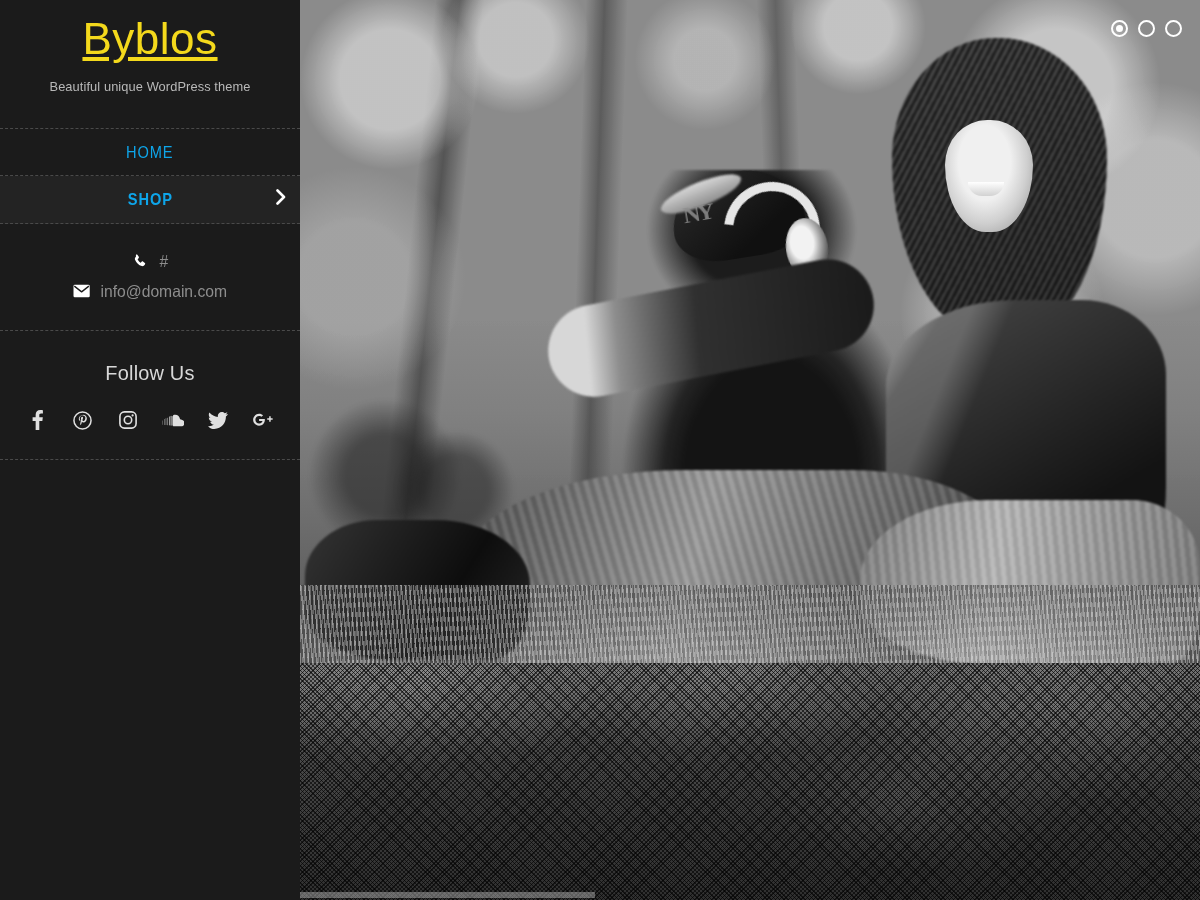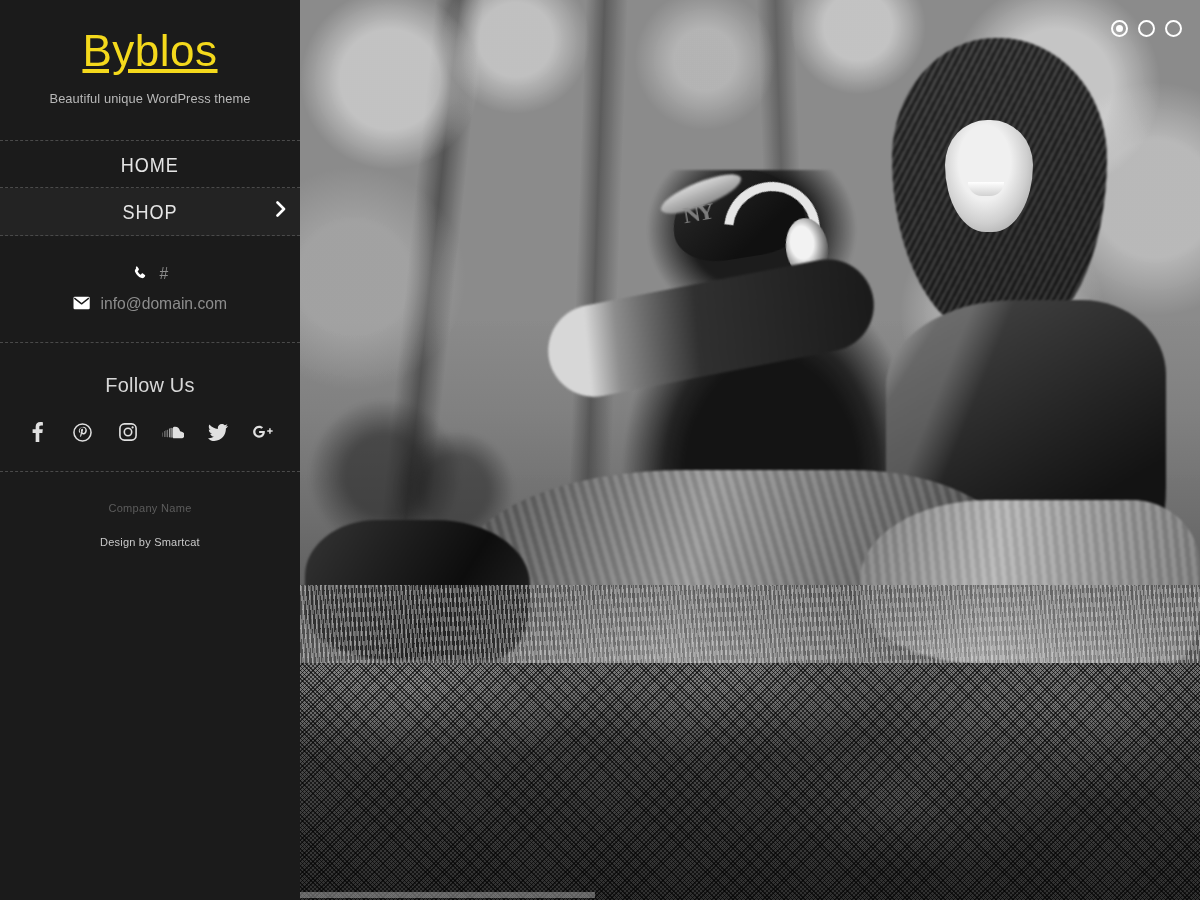--- a/index.html
+++ b/index.html
@@ -25,21 +25,21 @@
   #sidebar {
     position: relative;
     width: 300px;
     height: 900px;
     flex: 0 0 300px;
     background: #1b1b1b;
     text-align: center;
     overflow: hidden;
   }
 
-  .brand-block { padding-top: 28px; }
+  .brand-block { padding-top: 16px; }
 
   .site-title {
     font-family: "Liberation Sans Narrow", "Liberation Sans", sans-serif;
     font-size: 44px;
     font-weight: 400;
     letter-spacing: 0.5px;
     color: #f4d91c;
     line-height: 1.05;
     transform: scaleX(0.88);
   }
@@ -55,34 +55,34 @@
 
   
   #main-nav { margin-top: 34px; }
 
   .nav-item {
     position: relative;
     display: block;
     height: 48px;
     line-height: 48px;
     border-bottom: 1px dashed #4a4a4a;
-    color: #e5e5e5;
-    font-size: 21px;
+    color: #0ea5e9;
+    font-size: 17px;
     letter-spacing: 1.1px;
     text-decoration: none;
     cursor: pointer;
     transform: none;
   }
   .nav-item .nav-label {
     display: inline-block;
     transform: scaleX(0.86);
     transform-origin: center;
   }
   .nav-item:first-child { border-top: 1px dashed #4a4a4a; }
-  .nav-item.is-active { background: #232323; }
+  .nav-item.is-active { background: #232323; font-weight: bold; }
 
   .nav-chevron {
     position: absolute;
     right: 14px;
     top: 0;
     line-height: 48px;
     font-size: 17px;
     font-weight: bold;
     color: #ffffff;
   }
@@ -614,24 +614,20 @@
         <a class="social-link" href="#">
           <svg width="24" height="16" viewBox="0 0 26 17" aria-hidden="true">
             <path fill="currentColor" d="M8.4 7.3v2.4h4c-.2 1-1.2 3-4 3-2.4 0-4.4-2-4.4-4.5S6 3.7 8.4 3.7c1.4 0 2.3.6 2.8 1.1l1.9-1.8C11.9 1.9 10.3 1.2 8.4 1.2 4.5 1.2 1.3 4.4 1.3 8.2s3.2 7 7.1 7c4.1 0 6.8-2.9 6.8-6.9 0-.5 0-.8-.1-1.1H8.4z"></path>
             <path fill="currentColor" d="M22.1 6.5V4.2h-1.8v2.3H18v1.8h2.3v2.3h1.8V8.3h2.3V6.5z"></path>
           </svg>
         </a>
 
       </div>
     </div>
 
-    <div id="sidebar-footer">
-      <span class="company-name">Company Name</span>
-      <span class="design-by">Design by Smartcat</span>
-    </div>
 
   </aside>
 
   <main id="main">
 
     <section id="hero">
       <div class="photo"></div>
       <div class="bg-blob-a"></div>
       <div class="bg-blob-b"></div>
       <div class="fig-woman-hair"></div>

